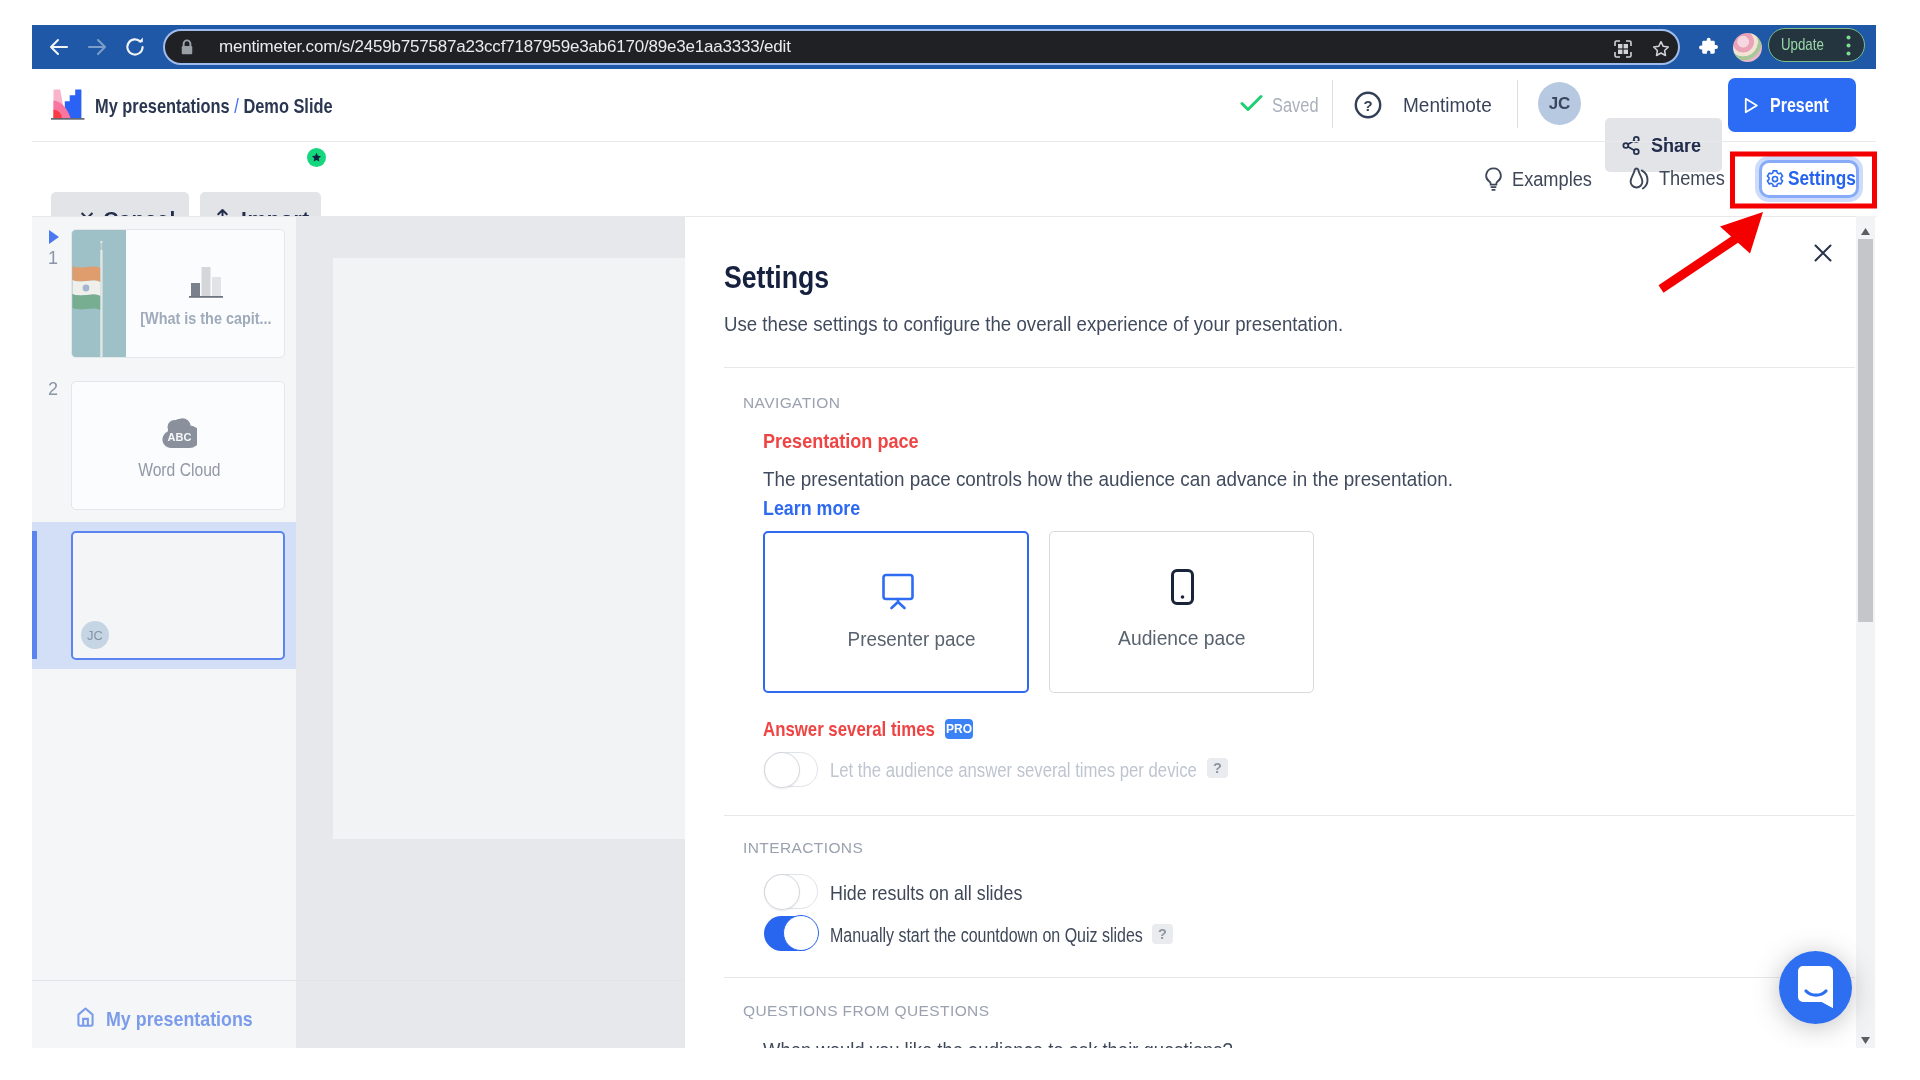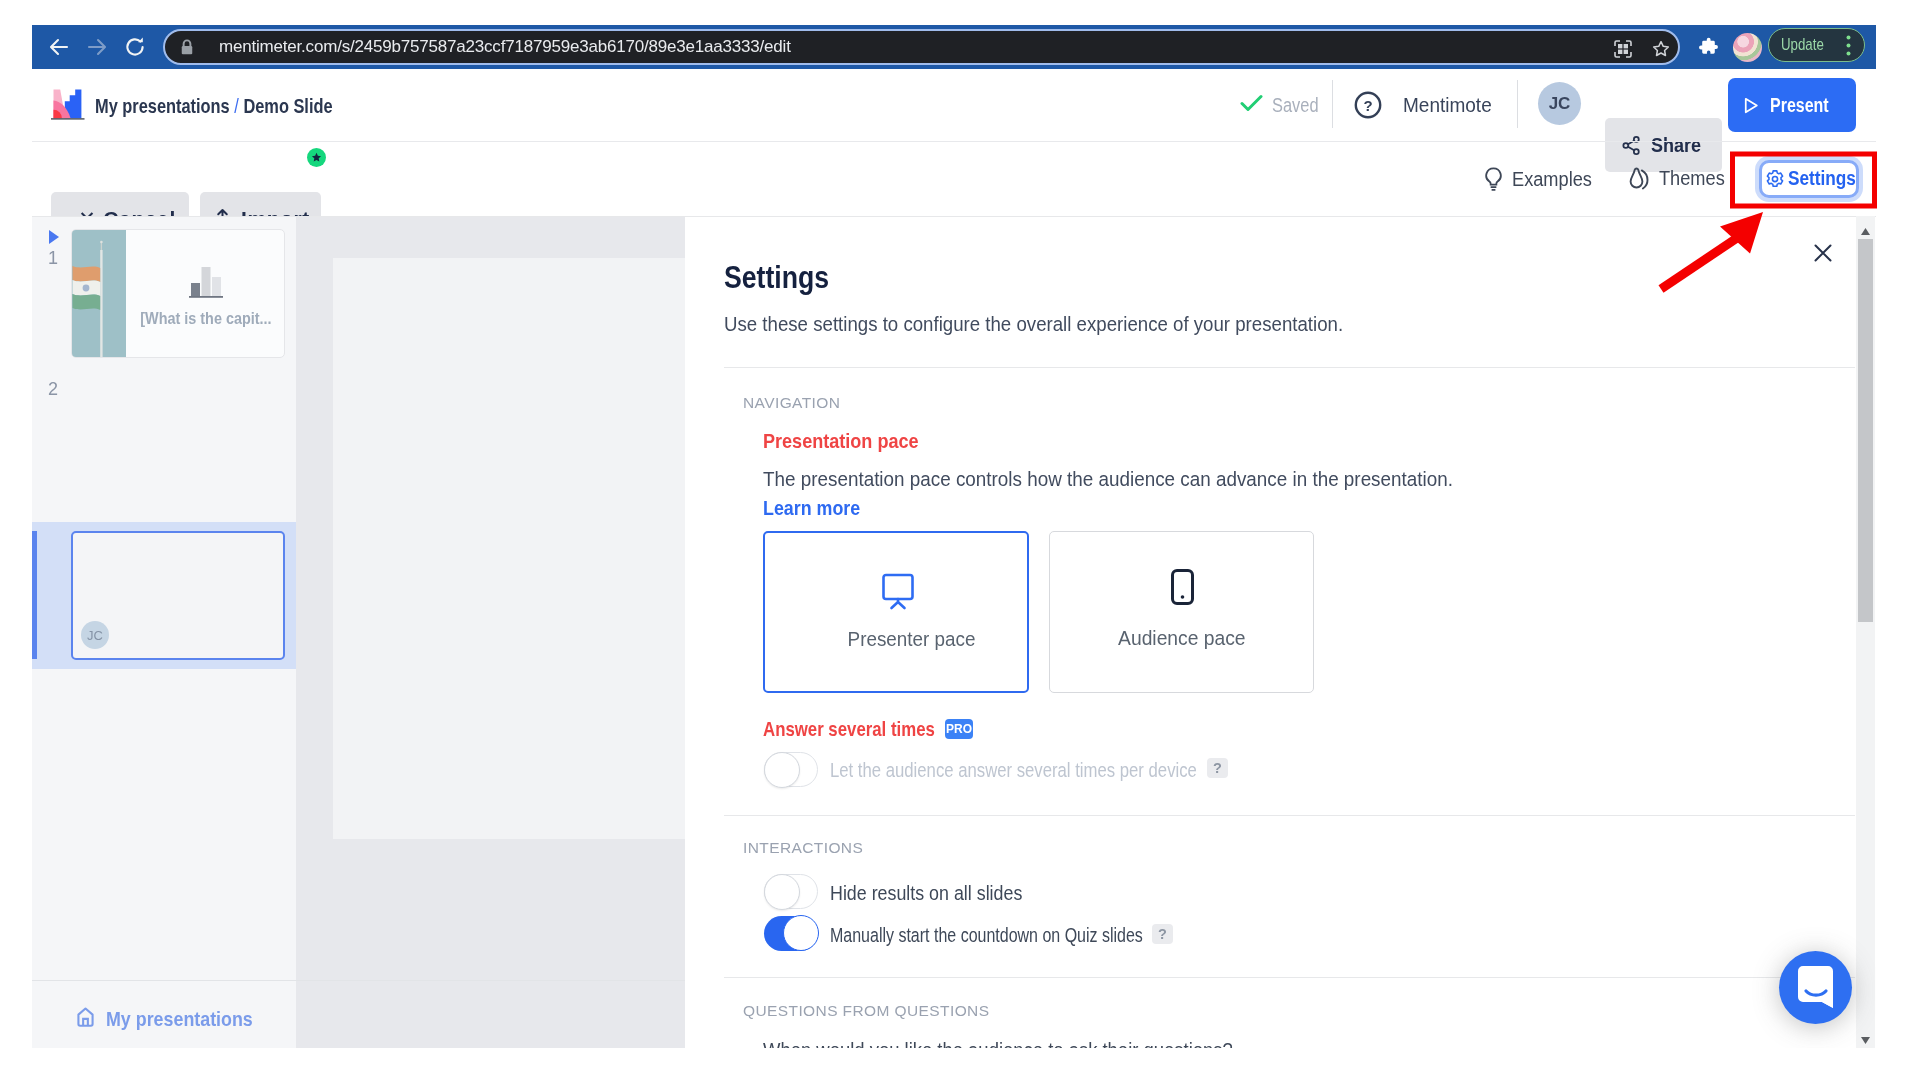--- a/index.html
+++ b/index.html
@@ -238,20 +238,29 @@
       </svg>
       <svg class="abs" style="left:117px;top:37px" width="34" height="32" viewBox="0 0 34 32">
         <rect x="2" y="16" width="9" height="13" fill="#7a818d"></rect>
         <rect x="12.5" y="0" width="9" height="29" fill="#d4d6da"></rect>
         <rect x="23" y="10" width="9" height="19" fill="#e1e3e7"></rect>
         <rect x="0" y="29" width="34" height="1.8" fill="#6f7682"></rect>
       </svg>
       <div class="abs" style="left:54px;top:80px;width:160px;text-align:center;font-size:16px;font-weight:600;color:#9fabba"><span class="sxc" style="--s:.90">[What is the capit...</span></div>
     </div>
     <div class="slide-num abs" style="top:310px">2</div>
+    <div class="thumb abs" style="top:312px">
+      <svg class="abs" style="left:90px;top:34px" width="35" height="33" viewBox="0 0 35 33">
+        <path d="M20.5 2.2 a8.2 8.2 0 0 1 8 7.2 A8.5 8.5 0 0 1 26 32 H9 A8.5 8.5 0 0 1 5.8 15.6 7 7 0 0 1 12.9 8 8.2 8.2 0 0 1 20.5 2.2z" fill="#8a909c"></path>
+        <circle cx="12.5" cy="11" r="7" fill="#8a909c"></circle>
+          <circle cx="17" cy="9" r="6" fill="#8a909c"></circle>
+        <text x="17.5" y="25" font-size="11" font-weight="700" fill="#f6f7f8" text-anchor="middle" font-family="Liberation Sans">ABC</text>
+      </svg>
+      <div class="abs" style="left:0;top:78px;width:214px;text-align:center;font-size:18px;color:#9198a6"><span class="sxc" style="--s:.87">Word Cloud</span></div>
+    </div>
     <div class="abs" style="left:0;top:453px;width:264px;height:147px;background:#d3dff7"></div>
     <div class="abs" style="left:0;top:462px;width:5px;height:128px;background:#5b84ee"></div>
     <div class="thumb abs" style="top:462px;background:#f4f5f7;border:2px solid #5b84ee">
       <div class="abs" style="left:8px;top:88px;width:28px;height:28px;border-radius:50%;
         background:#c5d5e4;color:#8593a6;font-size:13px;display:flex;align-items:center;justify-content:center;">JC</div>
     </div>
     <div class="abs" style="left:0;top:911px;width:653px;height:1px;background:#e2e4e7"></div>
     <svg class="abs" style="left:45px;top:938px" width="17" height="20" viewBox="0 0 18 21">
       <path d="M1.5 8 9 1.5 16.5 8v10a1.8 1.8 0 0 1-1.8 1.8H3.3A1.8 1.8 0 0 1 1.5 18z" fill="none" stroke="#7b9cea" stroke-width="2.2" stroke-linejoin="round"></path>
       <path d="M6.5 19.5v-7h5v7" fill="none" stroke="#7b9cea" stroke-width="2.2"></path>

